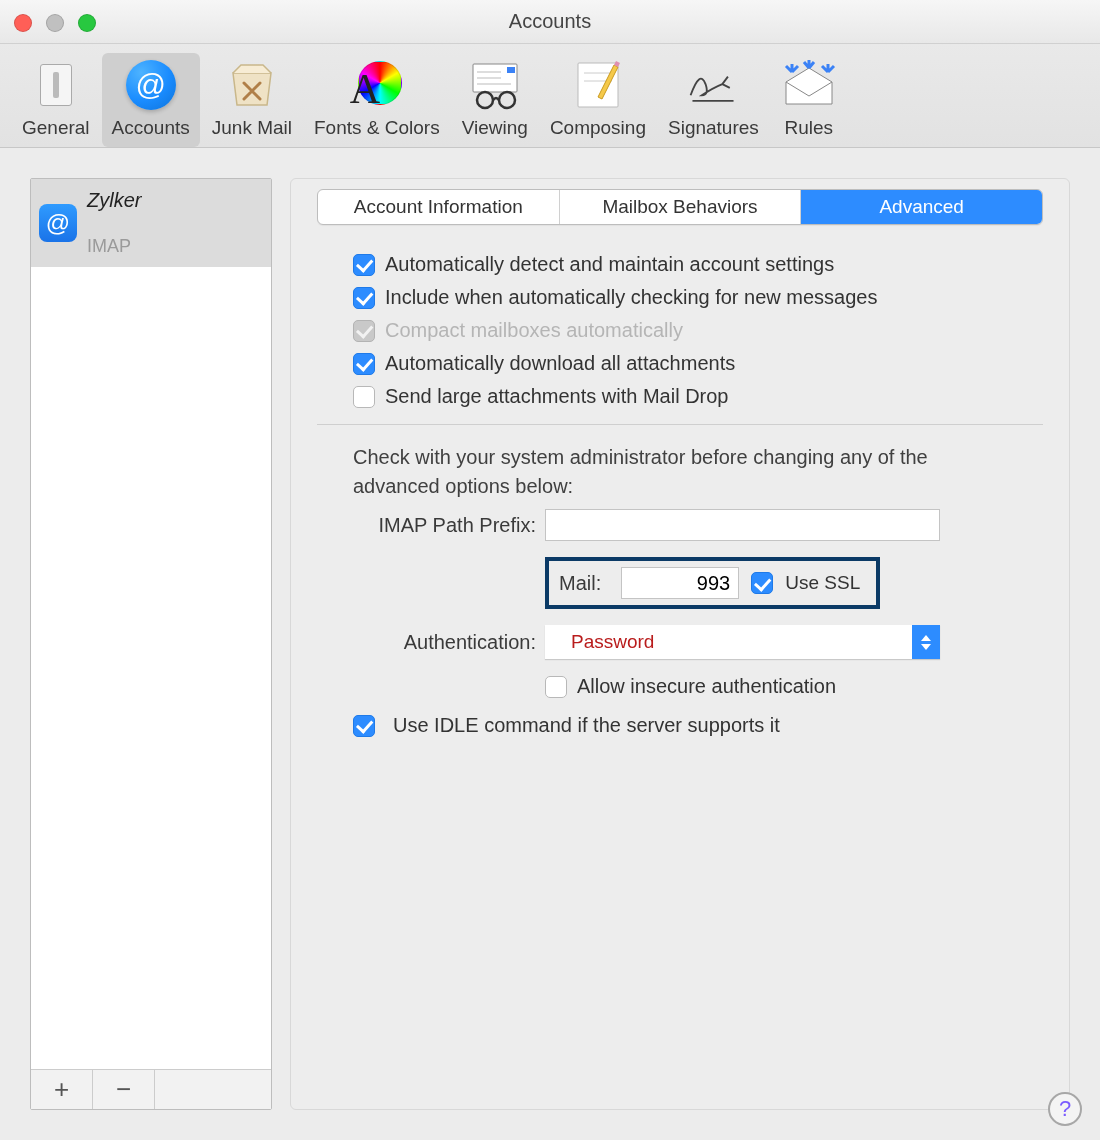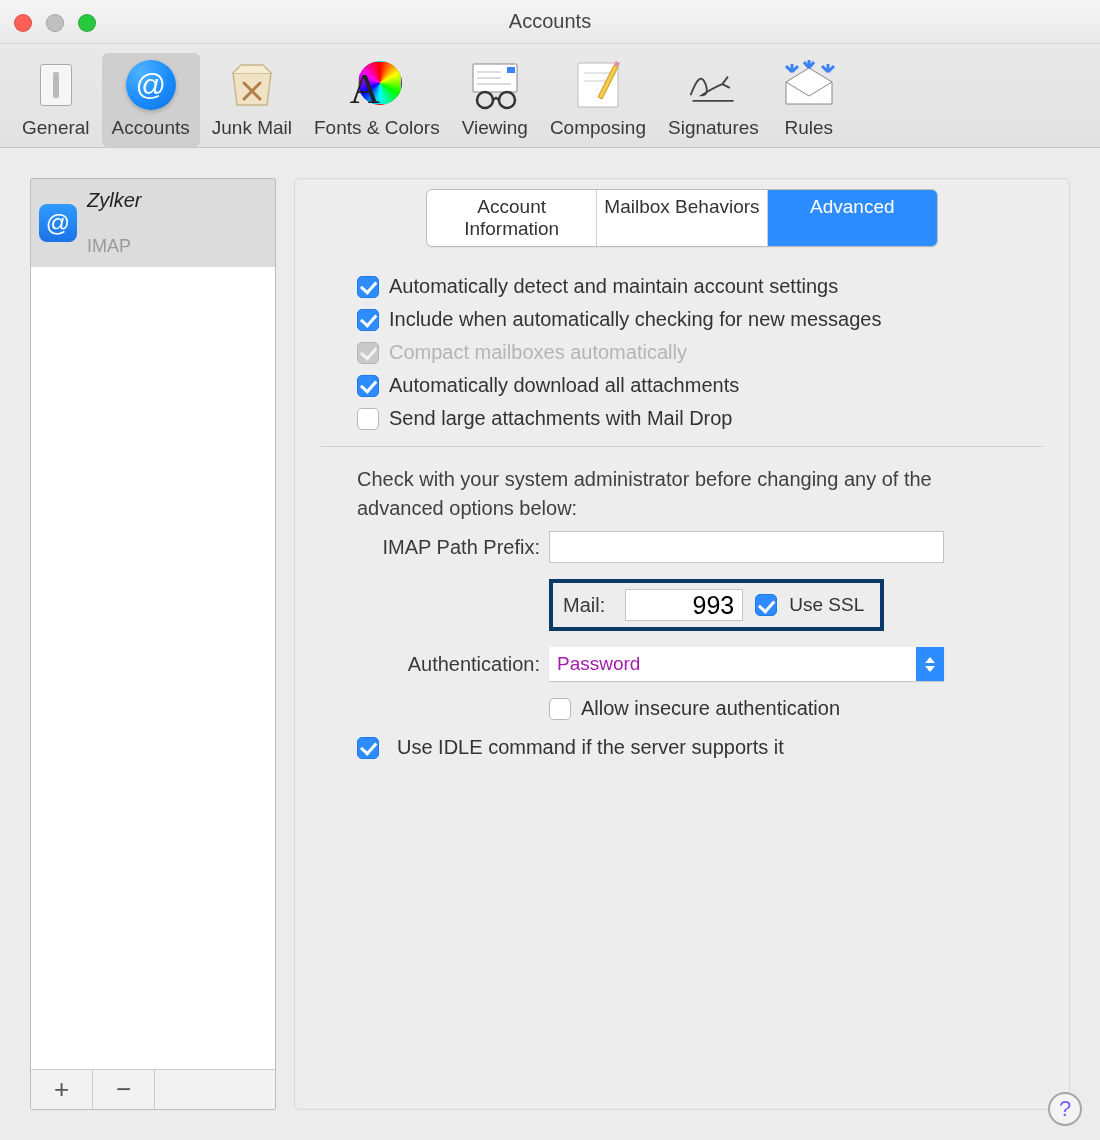--- a/index.html
+++ b/index.html
@@ -141,21 +141,21 @@
   
   .panel {
     flex:1;
     background:#ededed;
     border:1px solid #d8d8d8;
     border-radius:6px;
     padding: 10px 26px 20px 26px;
   }
   .segmented {
     display:flex;
-    width: 512px;
+    width: 726px;
     margin: 0 auto 28px auto;
     border:1px solid #bdbdbd;
     border-radius:6px;
     overflow:hidden;
     background:#fff;
     box-shadow: 0 1px 1px rgba(0,0,0,0.05);
   }
   .seg {
     flex:1; text-align:center; padding:6px 4px; font-size:19px;
     border-right:1px solid #d0d0d0;
@@ -204,42 +204,42 @@
     display:grid;
     grid-template-columns: 228px 1fr;
     row-gap:16px;
     align-items:center;
     margin-left: 0px;
   }
   .form-label { text-align:right; padding-right:9px; font-size:20px; color:#3a3a3a;}
 
   .text-input {
     height:32px; border:1px solid #c4c4c4; background:#fff;
-    padding:2px 8px; font-size:25px; width:395px;
+    padding:2px 8px; font-size:20px; width:395px;
   }
   .port-input { width:118px; text-align:right; }
 
   .port-row {
     display:flex; align-items:center; gap:12px;
   }
   .port-highlight {
     display:flex; align-items:center; gap:12px;
     border:4px solid #0b3a66;
     padding:6px 16px 6px 10px;
   }
   .port-highlight .form-label { text-align:right; padding-right:8px; min-width:64px;}
 
   .select-wrap {
     width:395px; height:34px;
     display:flex; align-items:center;
     background:#fff;
     box-shadow: 0 1px 1px rgba(0,0,0,0.15);
     position:relative;
   }
-  .select-wrap .value { padding-left:8px; font-size:19px; color:#a21caf;}
+  .select-wrap .value { padding-left:26px; font-size:19px; color:#b91c1c;}
   .select-arrows {
     position:absolute; right:0; top:0; height:100%; width:28px;
     background:#2d8cff; display:flex; flex-direction:column;
     align-items:center; justify-content:center;
   }
   .select-arrows::before, .select-arrows::after {
     content:""; width:0; height:0; border-left:5px solid transparent; border-right:5px solid transparent;
   }
   .select-arrows::before { border-bottom:6px solid #fff; margin-bottom:3px;}
   .select-arrows::after { border-top:6px solid #fff;}

